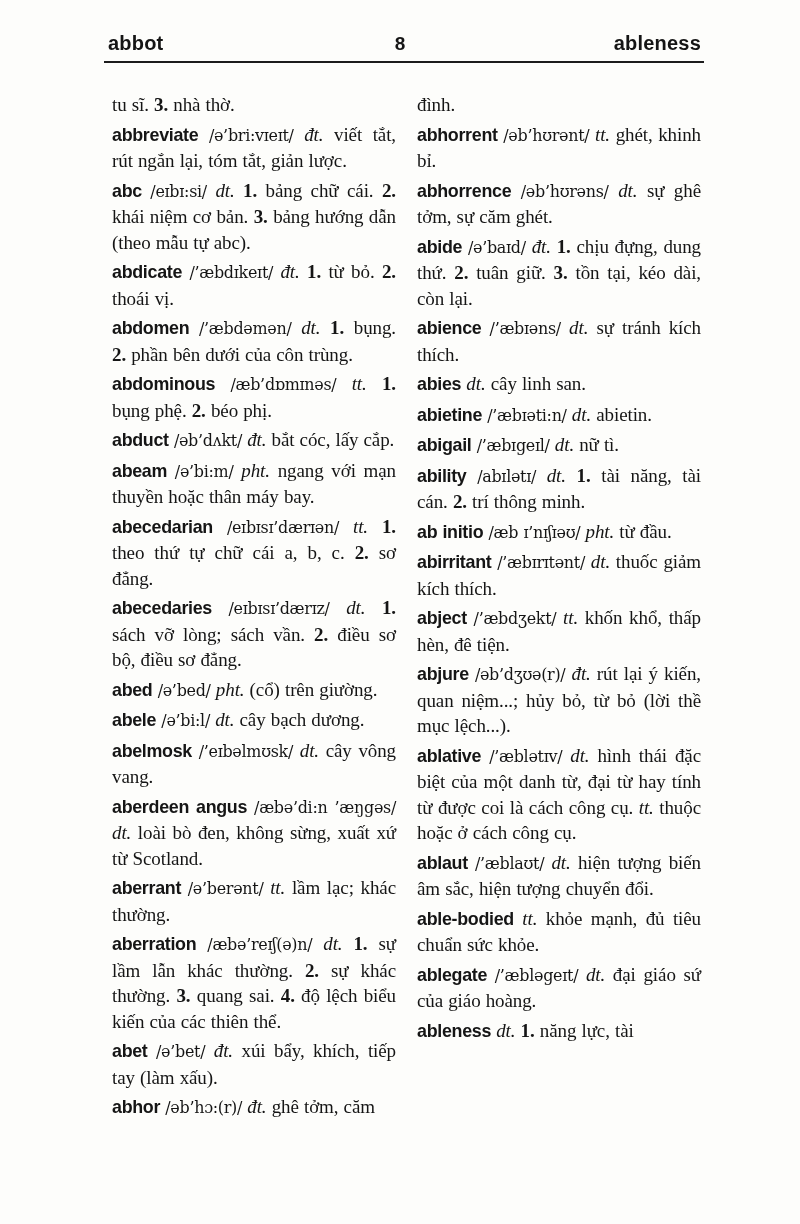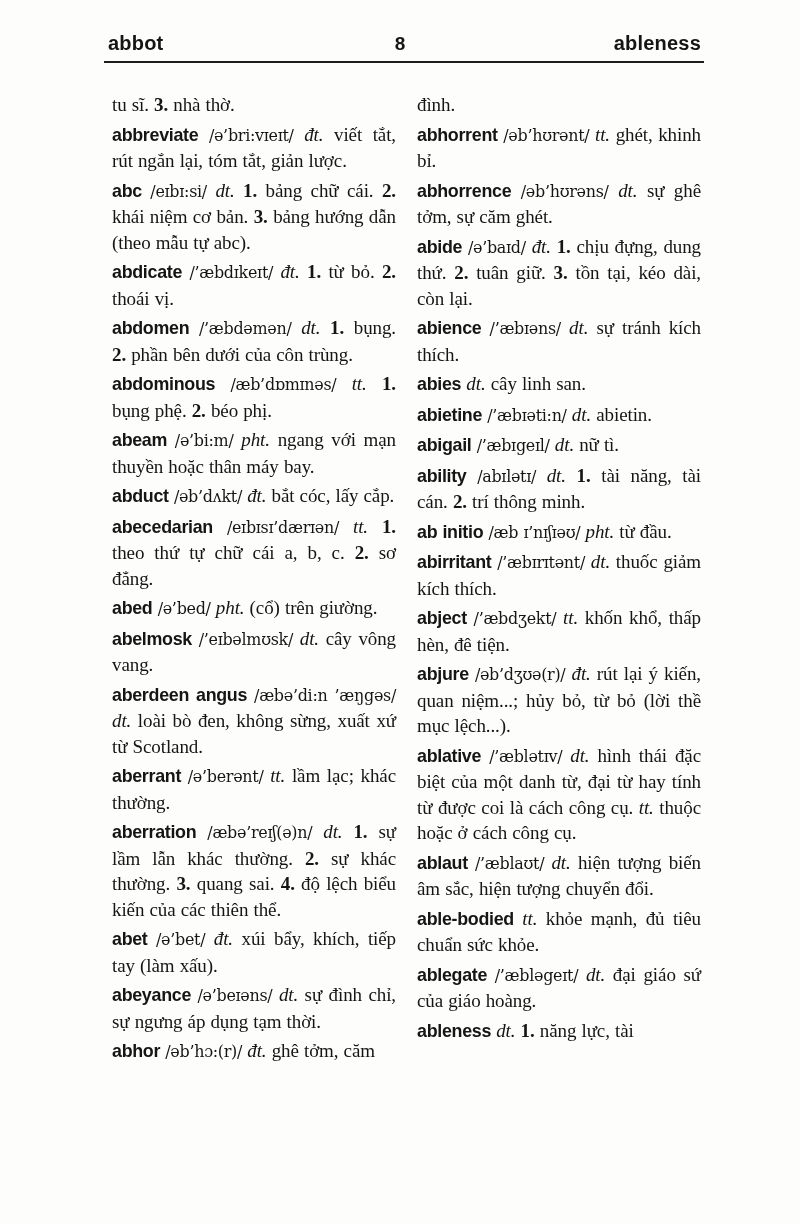--- a/index.html
+++ b/index.html
@@ -61,30 +61,31 @@
   <div class="page-num">8</div>
   <div class="header-rule"></div>
   <div class="columns">
     <div class="col">
         <p class="entry"><span class="tx">tu sĩ. </span><span class="num">3.</span><span class="tx"> nhà thờ.</span></p>
         <p class="entry"><span class="hw">abbreviate</span><span class="tx"> </span><span class="ph">/ə’bri:vɪeɪt/</span><span class="tx"> </span><span class="pos">đt.</span><span class="tx"> viết tắt, rút ngắn lại, tóm tắt, giản lược.</span></p>
         <p class="entry"><span class="hw">abc</span><span class="tx"> </span><span class="ph">/eɪbɪ:si/</span><span class="tx"> </span><span class="pos">dt.</span><span class="tx"> </span><span class="num">1.</span><span class="tx"> bảng chữ cái. </span><span class="num">2.</span><span class="tx"> khái niệm cơ bản. </span><span class="num">3.</span><span class="tx"> bảng hướng dẫn (theo mẫu tự abc).</span></p>
         <p class="entry"><span class="hw">abdicate</span><span class="tx"> </span><span class="ph">/’æbdɪkeɪt/</span><span class="tx"> </span><span class="pos">đt.</span><span class="tx"> </span><span class="num">1.</span><span class="tx"> từ bỏ. </span><span class="num">2.</span><span class="tx"> thoái vị.</span></p>
         <p class="entry"><span class="hw">abdomen</span><span class="tx"> </span><span class="ph">/’æbdəmən/</span><span class="tx"> </span><span class="pos">dt.</span><span class="tx"> </span><span class="num">1.</span><span class="tx"> bụng. </span><span class="num">2.</span><span class="tx"> phần bên dưới của côn trùng.</span></p>
         <p class="entry"><span class="hw">abdominous</span><span class="tx"> </span><span class="ph">/æb’dɒmɪnəs/</span><span class="tx"> </span><span class="pos">tt.</span><span class="tx"> </span><span class="num">1.</span><span class="tx"> bụng phệ. </span><span class="num">2.</span><span class="tx"> béo phị.</span></p>
+        <p class="entry"><span class="hw">abduct</span><span class="tx"> </span><span class="ph">/əb’dʌkt/</span><span class="tx"> </span><span class="pos">đt.</span><span class="tx"> bắt cóc, lấy cắp.</span></p>
         <p class="entry"><span class="hw">abeam</span><span class="tx"> </span><span class="ph">/ə’bi:m/</span><span class="tx"> </span><span class="pos">pht.</span><span class="tx"> ngang với mạn thuyền hoặc thân máy bay.</span></p>
-        <p class="entry"><span class="hw">abduct</span><span class="tx"> </span><span class="ph">/əb’dʌkt/</span><span class="tx"> </span><span class="pos">đt.</span><span class="tx"> bắt cóc, lấy cắp.</span></p>
         <p class="entry"><span class="hw">abecedarian</span><span class="tx"> </span><span class="ph">/eɪbɪsɪ’dærɪən/</span><span class="tx"> </span><span class="pos">tt.</span><span class="tx"> </span><span class="num">1.</span><span class="tx"> theo thứ tự chữ cái a, b, c. </span><span class="num">2.</span><span class="tx"> sơ đẳng.</span></p>
+        <p class="entry"><span class="hw">abecedaries</span><span class="tx"> </span><span class="ph">/eɪbɪsɪ’dærɪz/</span><span class="tx"> </span><span class="pos">dt.</span><span class="tx"> </span><span class="num">1.</span><span class="tx"> sách vỡ lòng; sách vần. </span><span class="num">2.</span><span class="tx"> điều sơ bộ, điều sơ đẳng.</span></p>
         <p class="entry"><span class="hw">abed</span><span class="tx"> </span><span class="ph">/ə’bed/</span><span class="tx"> </span><span class="pos">pht.</span><span class="tx"> (cổ) trên giường.</span></p>
+        <p class="entry"><span class="hw">abele</span><span class="tx"> </span><span class="ph">/ə’bi:l/</span><span class="tx"> </span><span class="pos">dt.</span><span class="tx"> cây bạch dương.</span></p>
         <p class="entry"><span class="hw">abelmosk</span><span class="tx"> </span><span class="ph">/’eɪbəlmʊsk/</span><span class="tx"> </span><span class="pos">dt.</span><span class="tx"> cây vông vang.</span></p>
         <p class="entry"><span class="hw">aberdeen angus</span><span class="tx"> </span><span class="ph">/æbə’di:n ’æŋgəs/</span><span class="tx"> </span><span class="pos">dt.</span><span class="tx"> loài bò đen, không sừng, xuất xứ từ Scotland.</span></p>
         <p class="entry"><span class="hw">aberrant</span><span class="tx"> </span><span class="ph">/ə’berənt/</span><span class="tx"> </span><span class="pos">tt.</span><span class="tx"> lầm lạc; khác thường.</span></p>
         <p class="entry"><span class="hw">aberration</span><span class="tx"> </span><span class="ph">/æbə’reɪʃ(ə)n/</span><span class="tx"> </span><span class="pos">dt.</span><span class="tx"> </span><span class="num">1.</span><span class="tx"> sự lầm lẫn khác thường. </span><span class="num">2.</span><span class="tx"> sự khác thường. </span><span class="num">3.</span><span class="tx"> quang sai. </span><span class="num">4.</span><span class="tx"> độ lệch biểu kiến của các thiên thể.</span></p>
         <p class="entry"><span class="hw">abet</span><span class="tx"> </span><span class="ph">/ə’bet/</span><span class="tx"> </span><span class="pos">đt.</span><span class="tx"> xúi bẩy, khích, tiếp tay (làm xấu).</span></p>
-        <p class="entry"><span class="hw">abeyance</span><span class="tx"> </span><span class="ph">/ə’beɪəns/</span><span class="tx"> </span><span class="pos">dt.</span><span class="tx"> sự đình chỉ, sự ngưng áp dụng tạm thời.</span></p>
         <p class="entry"><span class="hw">abhor</span><span class="tx"> </span><span class="ph">/əb’hɔ:(r)/</span><span class="tx"> </span><span class="pos">đt.</span><span class="tx"> ghê tởm, căm</span></p>
       </div>
     <div class="col">
         <p class="entry"><span class="tx">đình.</span></p>
         <p class="entry"><span class="hw">abhorrent</span><span class="tx"> </span><span class="ph">/əb’hʊrənt/</span><span class="tx"> </span><span class="pos">tt.</span><span class="tx"> ghét, khinh bỉ.</span></p>
         <p class="entry"><span class="hw">abhorrence</span><span class="tx"> </span><span class="ph">/əb’hʊrəns/</span><span class="tx"> </span><span class="pos">dt.</span><span class="tx"> sự ghê tởm, sự căm ghét.</span></p>
         <p class="entry"><span class="hw">abide</span><span class="tx"> </span><span class="ph">/ə’baɪd/</span><span class="tx"> </span><span class="pos">đt.</span><span class="tx"> </span><span class="num">1.</span><span class="tx"> chịu đựng, dung thứ. </span><span class="num">2.</span><span class="tx"> tuân giữ. </span><span class="num">3.</span><span class="tx"> tồn tại, kéo dài, còn lại.</span></p>
         <p class="entry"><span class="hw">abience</span><span class="tx"> </span><span class="ph">/’æbɪəns/</span><span class="tx"> </span><span class="pos">dt.</span><span class="tx"> sự tránh kích thích.</span></p>
         <p class="entry"><span class="hw">abies</span><span class="tx"> </span><span class="pos">dt.</span><span class="tx"> cây linh san.</span></p>
         <p class="entry"><span class="hw">abietine</span><span class="tx"> </span><span class="ph">/’æbɪəti:n/</span><span class="tx"> </span><span class="pos">dt.</span><span class="tx"> abietin.</span></p>

